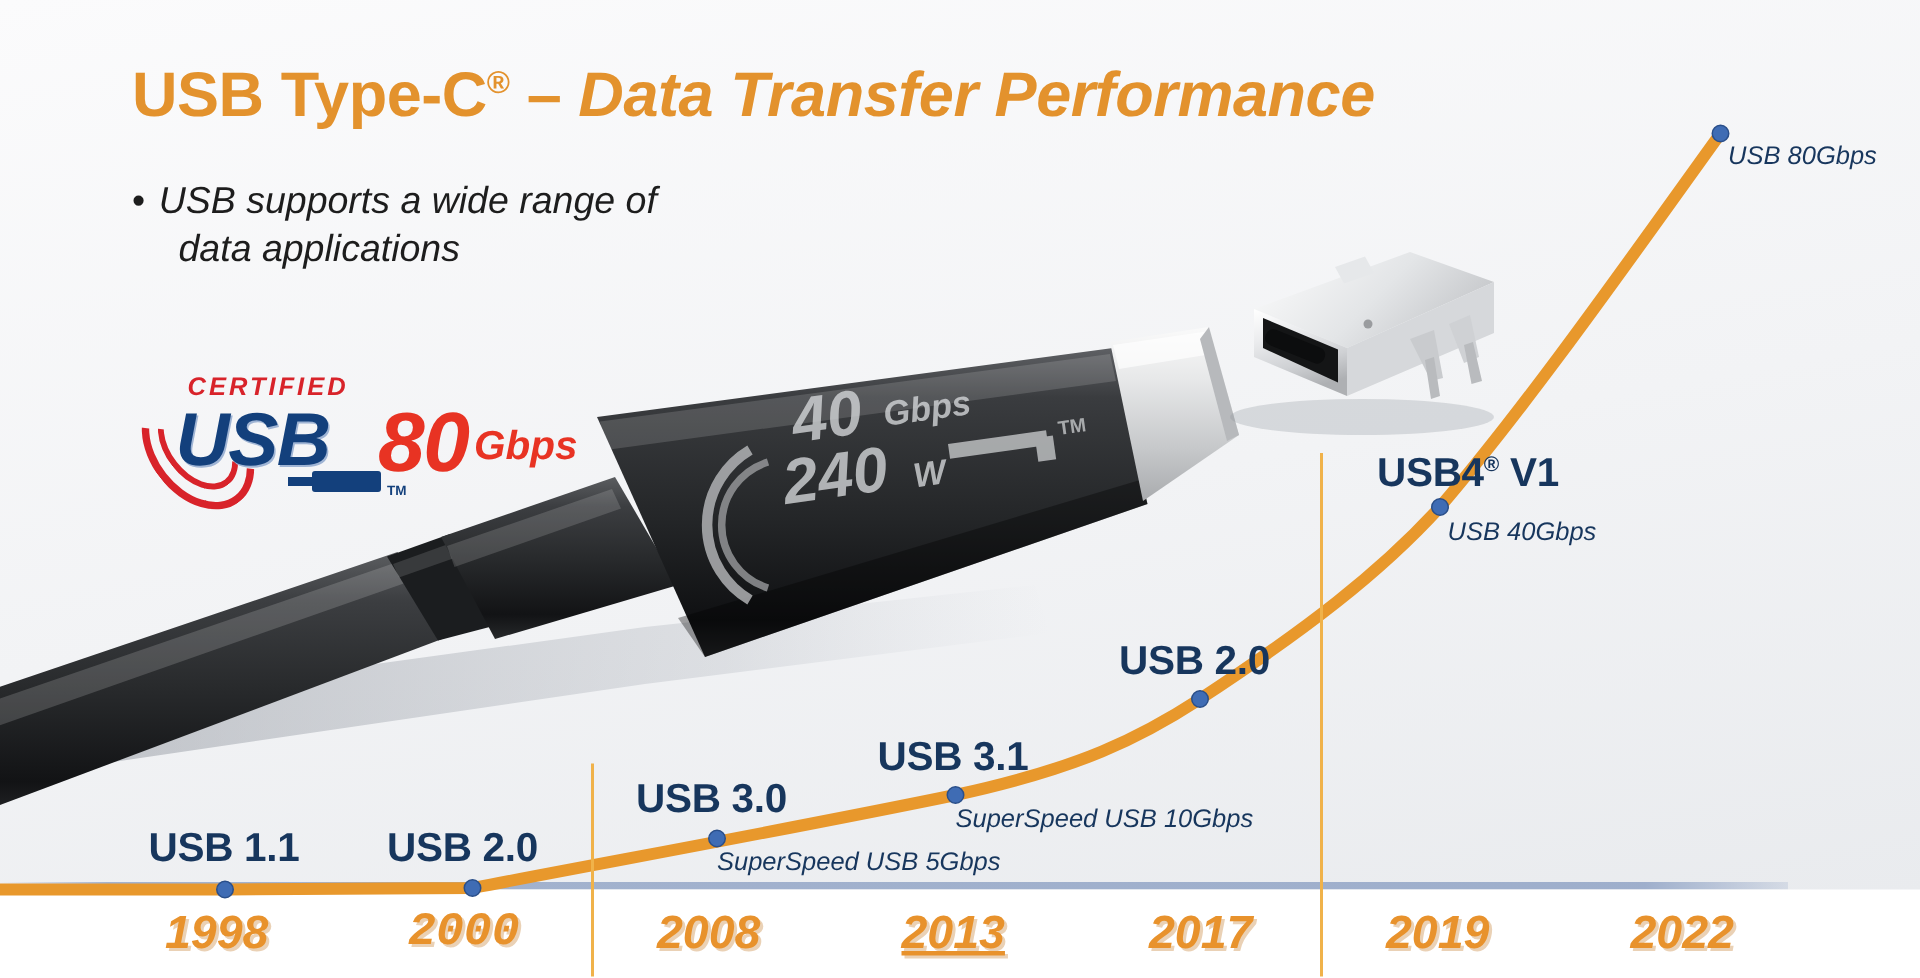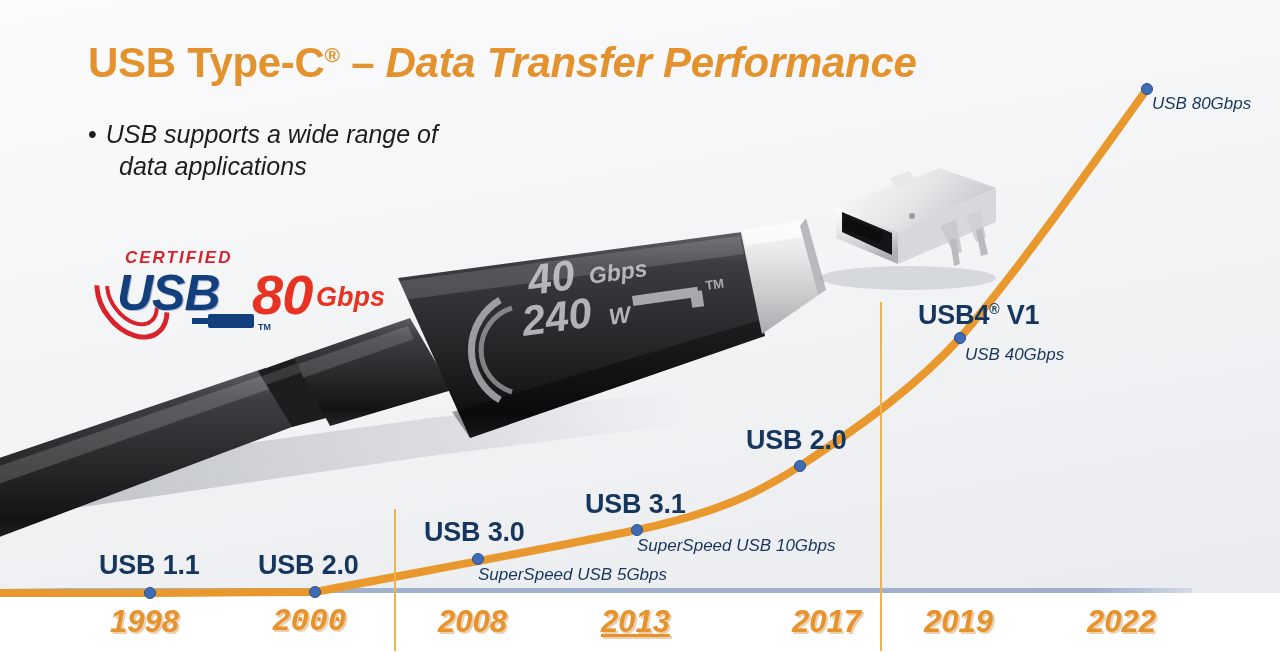--- a/index.html
+++ b/index.html
@@ -283,17 +283,17 @@
     <span class="main"><span>USB4</span><sup>®</sup><span> V1</span></span>
   </div>
   <div class="pt-sub" style="left:965px;top:345px;">USB 40Gbps</div>
 
   <div class="pt-sub" style="left:1152px;top:94px;">USB 80Gbps</div>
 
   <div class="yeartick" style="left:110px;">1998</div>
   <div class="yeartick" style="left:272px;font-family:Liberation Mono, monospace;">2000</div>
   <div class="yeartick" style="left:438px;">2008</div>
   <div class="yeartick" style="left:601px;text-decoration:underline;">2013</div>
-  <div class="yeartick" style="left:792px;">2017</div>
+  <div class="yeartick" style="left:766px;">2017</div>
   <div class="yeartick" style="left:924px;">2019</div>
   <div class="yeartick" style="left:1087px;">2022</div>
 
 </div>
 
 </body></html>

